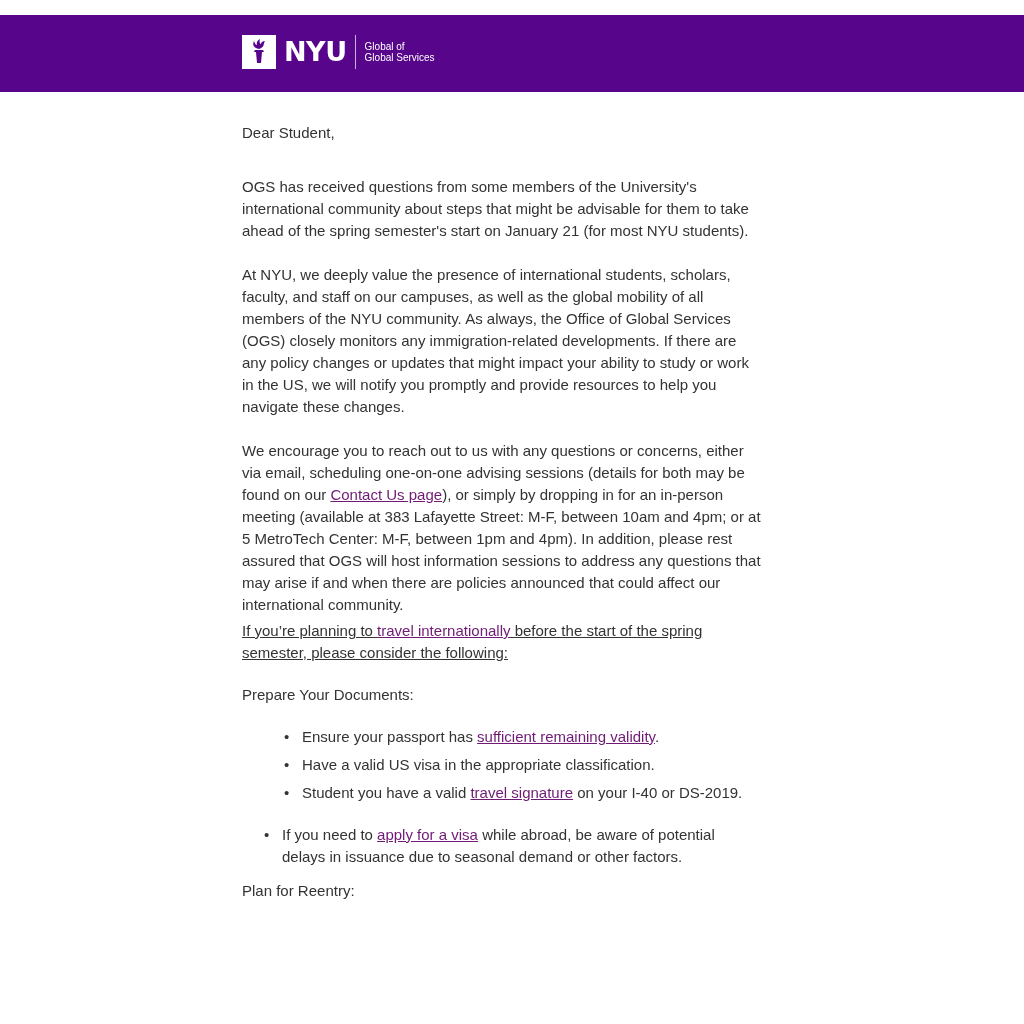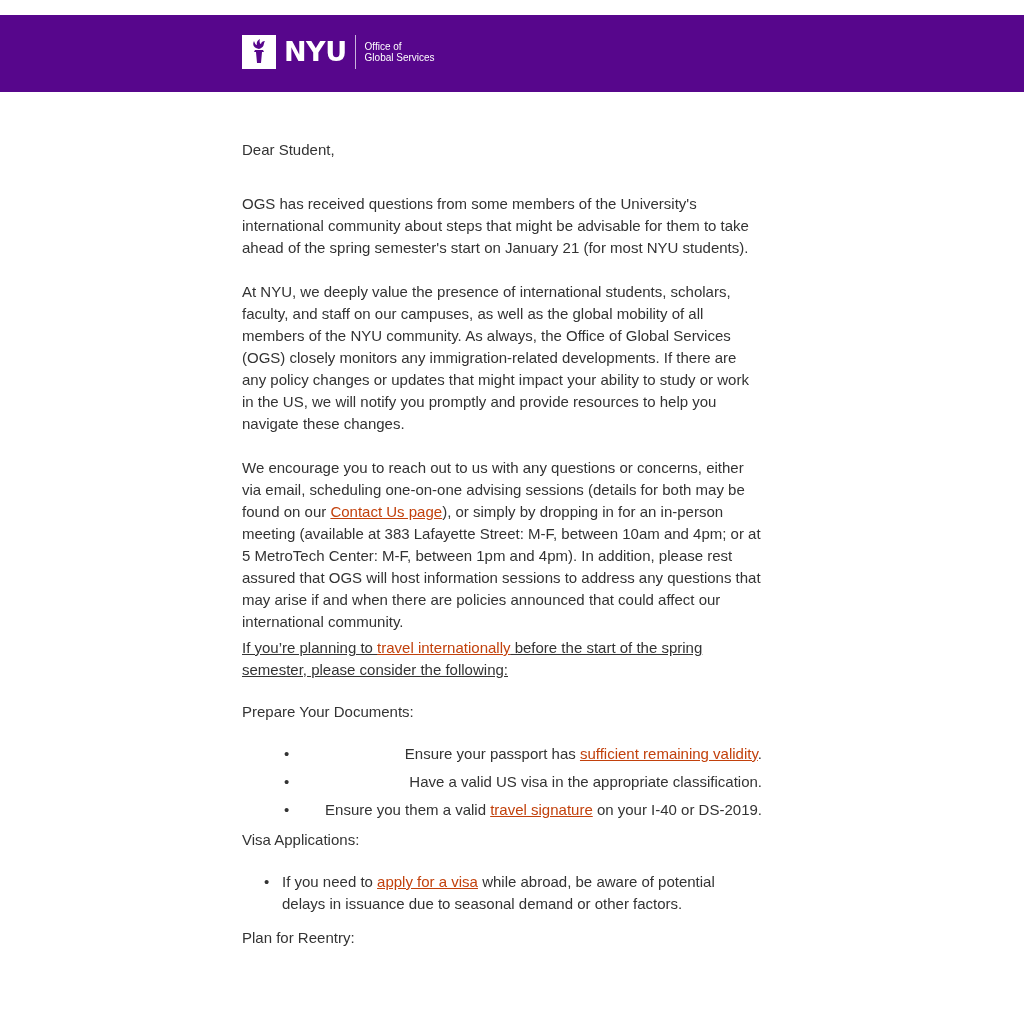--- a/index.html
+++ b/index.html
@@ -5,32 +5,32 @@
     html, body { margin: 0; padding: 0; background: #ffffff; }
     body { width: 1024px; height: 1024px; overflow: hidden; position: relative;
            font-family: "Liberation Sans", sans-serif; color: #333333; }
     .topstrip { height: 15px; background: #ffffff; }
     .banner { height: 77px; background: #57068c; position: relative; }
     .logo { position: absolute; left: 242px; top: 20px; height: 34px; display: flex; align-items: center; }
     .logo-box { width: 34px; height: 34px; background: #ffffff; display: flex; align-items: center; justify-content: center; }
     .logo-word { color: #ffffff; font-family: "DejaVu Sans", sans-serif; font-weight: bold; font-size: 27px; margin-left: 8px; letter-spacing: -0.5px; line-height: 34px; }
     .logo-divider { width: 1px; height: 34px; background: #c9b3dd; margin-left: 8px; }
     .logo-sub { color: #ffffff; font-size: 10px; line-height: 11px; margin-left: 9px; }
-    .content { position: absolute; left: 242px; top: 109px; width: 520px; font-size: 15px; line-height: 22px; }
+    .content { position: absolute; left: 242px; top: 92px; width: 520px; font-size: 15px; line-height: 22px; }
     p { margin: 0; }
-    a { color: #c2410c; text-decoration: underline; }
+    a { color: #701a75; text-decoration: underline; }
     .greeting { margin-top: 30px; }
     .p1 { margin-top: 32px; }
     .p2 { margin-top: 22px; }
     .p3 { margin-top: 22px; }
     h2 { font-size: 22px; font-weight: bold; margin: 64px 0 0 0; line-height: 30px; color: #333333; }
     .intro { margin-top: 4px; text-decoration: underline; }
     .subhead { font-weight: normal; margin-top: 20px; }
     ul { margin: 0; padding: 0; list-style: none; }
-    ul.docs { margin-top: 20px; padding-left: 60px; text-align: right; }
+    ul.docs { margin-top: 20px; padding-left: 60px; }
     ul.docs li { margin-bottom: 6px; position: relative; }
     ul.other { margin-top: 20px; padding-left: 40px; }
     ul.other li { position: relative; }
     li::before { content: "\2022"; position: absolute; left: -18px; top: 0; }
     .sub2 { margin-top: 8px; }
     .sub3 { margin-top: 12px; }
   </style>
 </head>
 <body>
 
@@ -40,41 +40,40 @@
     <div class="logo-box">
       <svg width="22" height="26" viewBox="0 0 22 26">
         <path d="M9 24 L13 24 L14 13 L8 13 Z" fill="#57068c"></path>
         <path d="M6 13 L16 13 L15 11 L7 11 Z" fill="#57068c"></path>
         <path d="M11 10 C6 9 4 6 6 2 C7 5 8 6 9 6 C8 3 10 1 12 0 C11 3 12 5 13 5 C13 3 15 2 17 2 C15 5 17 8 11 10 Z" fill="#57068c"></path>
       </svg>
     </div>
     <span class="logo-word">NYU</span>
     <div class="logo-divider"></div>
     <div class="logo-sub">
-      <div>Office of</div>
+      <div>Global of</div>
       <div>Global Services</div>
     </div>
   </div>
 </div>
 
 <div class="content">
   <p class="greeting">Dear Student,</p>
   <p class="p1">OGS has received questions from some members of the University's international community about steps that might be advisable for them to take ahead of the spring semester's start on January 21 (for most NYU students).</p>
   <p class="p2">At NYU, we deeply value the presence of international students, scholars, faculty, and staff on our campuses, as well as the global mobility of all members of the NYU community. As always, the Office of Global Services (OGS) closely monitors any immigration-related developments. If there are any policy changes or updates that might impact your ability to study or work in the US, we will notify you promptly and provide resources to help you navigate these changes.</p>
   <p class="p3"><span>We encourage you to reach out to us with any questions or concerns, either via email, scheduling one-on-one advising sessions (details for both may be found on our </span><a href="#">Contact Us page</a><span>), or simply by dropping in for an in-person meeting (available at 383 Lafayette Street: M-F, between 10am and 4pm; or at 5 MetroTech Center: M-F, between 1pm and 4pm). In addition, please rest assured that OGS will host information sessions to address any questions that may arise if and when there are policies announced that could affect our international community.</span></p>
 
   <p class="intro"><span>If you’re planning to </span><a href="#">travel internationally</a><span> before the start of the spring semester, please consider the following:</span></p>
 
   <p class="subhead">Prepare Your Documents:</p>
   <ul class="docs">
     <li><span>Ensure your passport has </span><a href="#">sufficient remaining validity</a><span>.</span></li>
     <li><span>Have a valid US visa in the appropriate classification.</span></li>
-    <li><span>Ensure you them a valid </span><a href="#">travel signature</a><span> on your I-40 or DS-2019.</span></li>
+    <li><span>Student you have a valid </span><a href="#">travel signature</a><span> on your I-40 or DS-2019.</span></li>
   </ul>
 
-  <p class="subhead sub2">Visa Applications:</p>
   <ul class="other">
     <li><span>If you need to </span><a href="#">apply for a visa</a><span> while abroad, be aware of potential delays in issuance due to seasonal demand or other factors.</span></li>
   </ul>
 
   <p class="subhead sub3">Plan for Reentry:</p>
 
 </div>
 
 </body></html>

